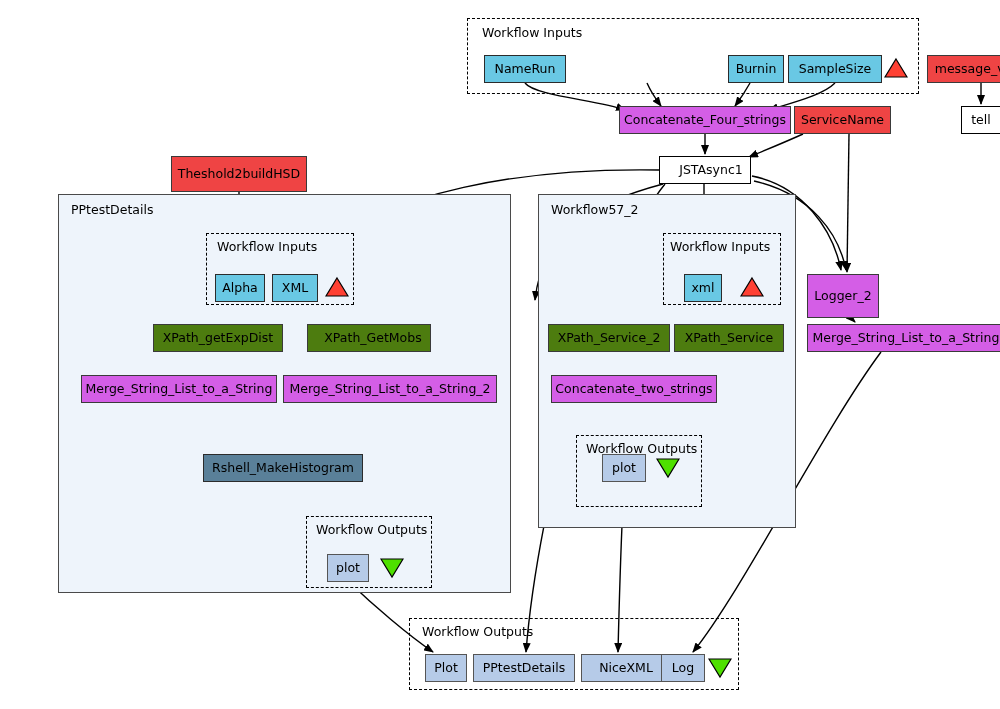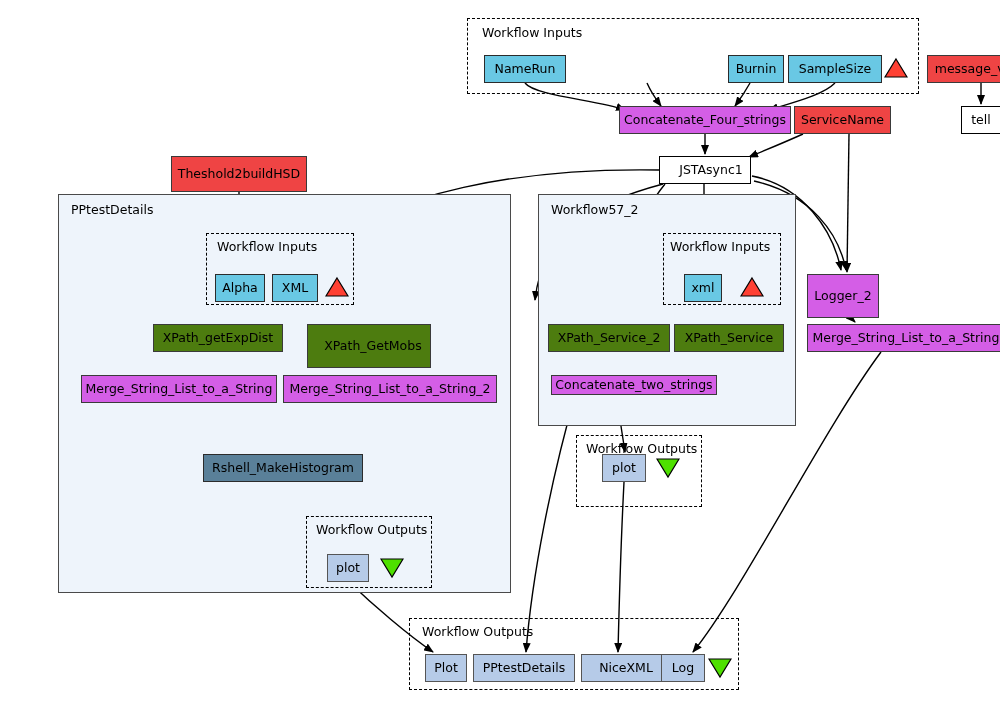--- a/index.html
+++ b/index.html
@@ -109,21 +109,21 @@
   </div>
 
   <div class="cluster cluster-dashed" style="left:163px;top:233px;width:148px;height:72px;">
     <span class="cluster-label" style="left:10px;top:5px;">Workflow Inputs</span>
   </div>
 
   <div class="cluster cluster-dashed" style="left:263px;top:516px;width:126px;height:72px;">
     <span class="cluster-label" style="left:9px;top:5px;">Workflow Outputs</span>
   </div>
 
-  <div class="cluster cluster-solid" style="left:495px;top:194px;width:258px;height:232px;">
+  <div class="cluster cluster-solid" style="left:495px;top:194px;width:258px;height:334px;">
     <span class="cluster-label" style="left:12px;top:7px;">Workflow57_2</span>
   </div>
 
   <div class="cluster cluster-dashed" style="left:620px;top:233px;width:118px;height:72px;">
     <span class="cluster-label" style="left:6px;top:5px;">Workflow Inputs</span>
   </div>
 
   <div class="cluster cluster-dashed" style="left:533px;top:435px;width:126px;height:72px;">
     <span class="cluster-label" style="left:9px;top:5px;">Workflow Outputs</span>
   </div>
@@ -161,21 +161,21 @@
     </div>
   <div class="node n-blue" style="left:172px;top:274px;width:50px;height:28px;">
       <span>Alpha</span>
     </div>
   <div class="node n-blue" style="left:229px;top:274px;width:46px;height:28px;">
       <span>XML</span>
     </div>
   <div class="node n-yellow" style="left:110px;top:324px;width:130px;height:28px;">
       <span>XPath_getExpDist</span>
     </div>
-  <div class="node n-yellow" style="left:264px;top:324px;width:124px;height:44px;padding-left:8px;">
+  <div class="node n-yellow" style="left:264px;top:324px;width:124px;height:28px;padding-left:8px;">
       <span>XPath_GetMobs</span>
     </div>
   <div class="node n-magenta" style="left:38px;top:375px;width:196px;height:28px;">
       <span>Merge_String_List_to_a_String</span>
     </div>
   <div class="node n-magenta" style="left:240px;top:375px;width:214px;height:28px;">
       <span>Merge_String_List_to_a_String_2</span>
     </div>
   <div class="node n-darkblue" style="left:160px;top:454px;width:160px;height:28px;">
       <span>Rshell_MakeHistogram</span>
@@ -185,21 +185,21 @@
     </div>
   <div class="node n-blue" style="left:641px;top:274px;width:38px;height:28px;">
       <span>xml</span>
     </div>
   <div class="node n-yellow" style="left:505px;top:324px;width:122px;height:28px;">
       <span>XPath_Service_2</span>
     </div>
   <div class="node n-yellow" style="left:631px;top:324px;width:110px;height:28px;">
       <span>XPath_Service</span>
     </div>
-  <div class="node n-magenta" style="left:508px;top:375px;width:166px;height:20px;">
+  <div class="node n-magenta" style="left:508px;top:375px;width:166px;height:28px;">
       <span>Concatenate_two_strings</span>
     </div>
   <div class="node n-lightblue" style="left:559px;top:454px;width:44px;height:28px;">
       <span>plot</span>
     </div>
   <div class="node n-magenta" style="left:764px;top:274px;width:72px;height:44px;">
       <span>Logger_2</span>
     </div>
   <div class="node n-magenta" style="left:764px;top:324px;width:198px;height:28px;">
       <span>Merge_String_List_to_a_String</span>

